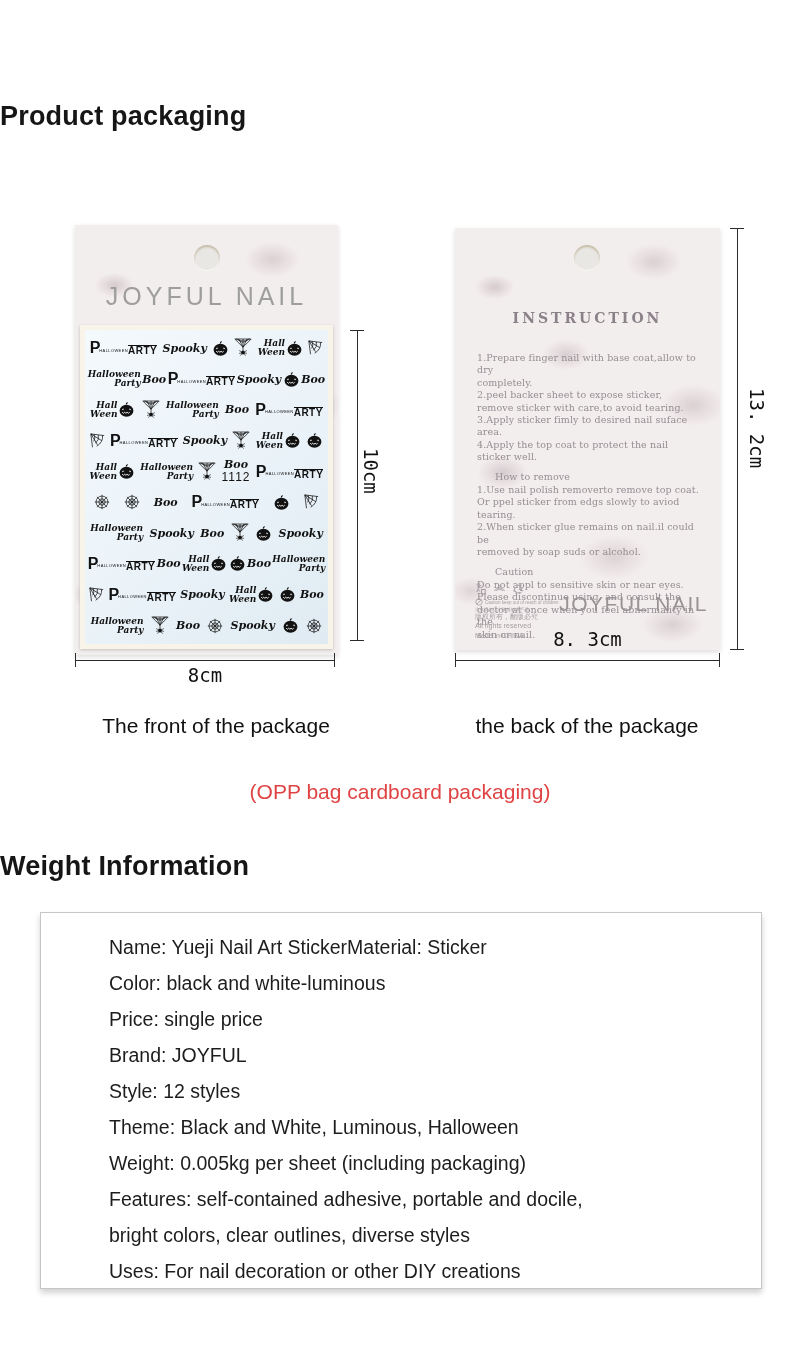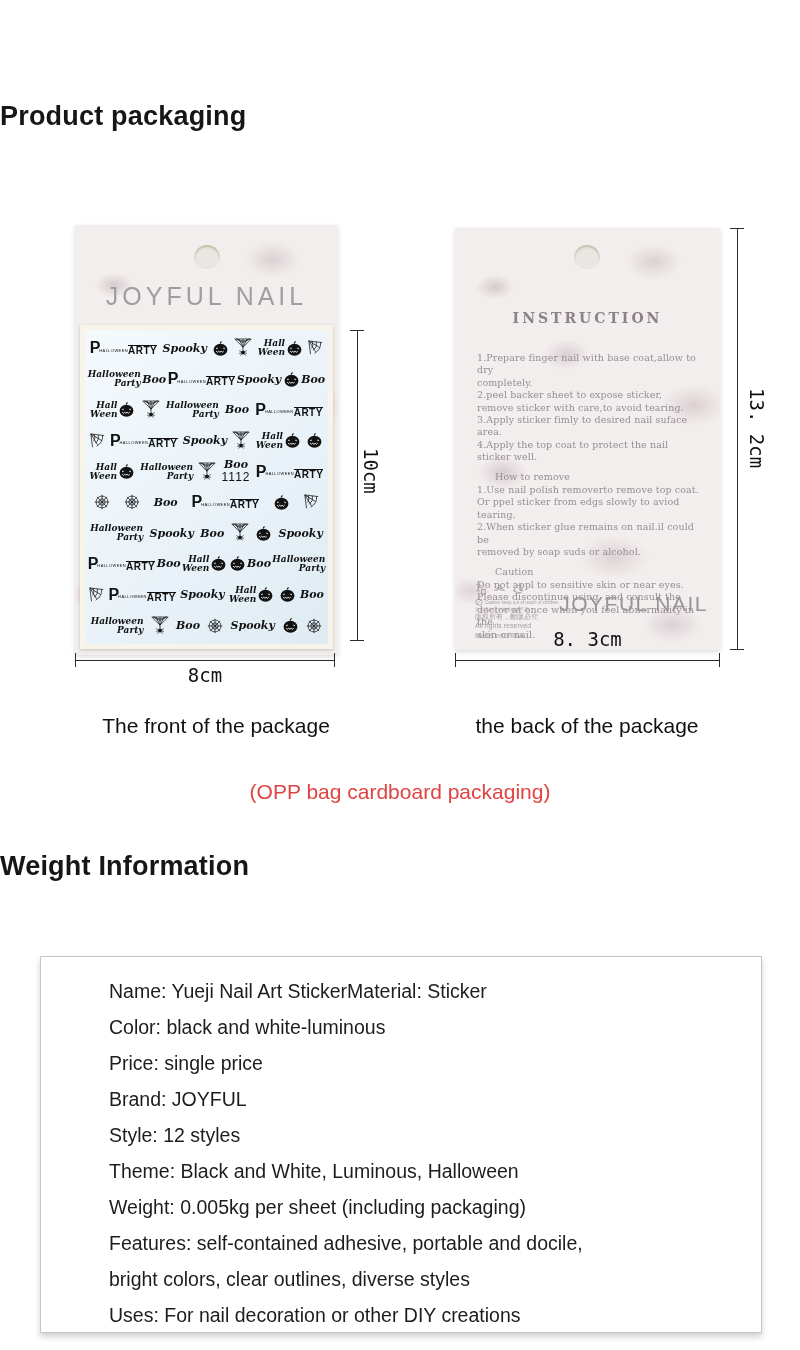--- a/index.html
+++ b/index.html
@@ -90,21 +90,21 @@
   .hdim::before,.hdim::after { content:""; position:absolute; top:0; bottom:0; width:1px; background:#2b2b2b; }
   .hdim::before { left:0; } .hdim::after { right:0; }
   .dim-label { position:absolute; color:#111; font-family:"DejaVu Sans Mono", monospace; font-size:19px; }
   .dim-label.vert { writing-mode:vertical-rl; }
   #front-h-label { left:360px; top:448px; }
   #back-h-label  { left:746px; top:388px; }
   #front-w-label { left:75px;  top:664px; width:260px; text-align:center; }
   #back-w-label  { left:455px; top:628px; width:265px; text-align:center; }
 
   
-  #info-box { position:absolute; left:40px; top:956px; width:722px; height:377px;
+  #info-box { position:absolute; left:40px; top:912px; width:722px; height:377px;
               background:#fff; border:1px solid #c6c6c6;
               box-shadow:0 4px 6px rgba(0,0,0,.18); padding:16px 20px 0 68px; }
   .info-row { font-size:19.5px; line-height:36px; color:#1d1d1d; white-space:nowrap; }
 </style>
 </head>
 <body>
 
 <div class="canvas">
 
   <div id="main-title" class="h-title">Product packaging</div>

